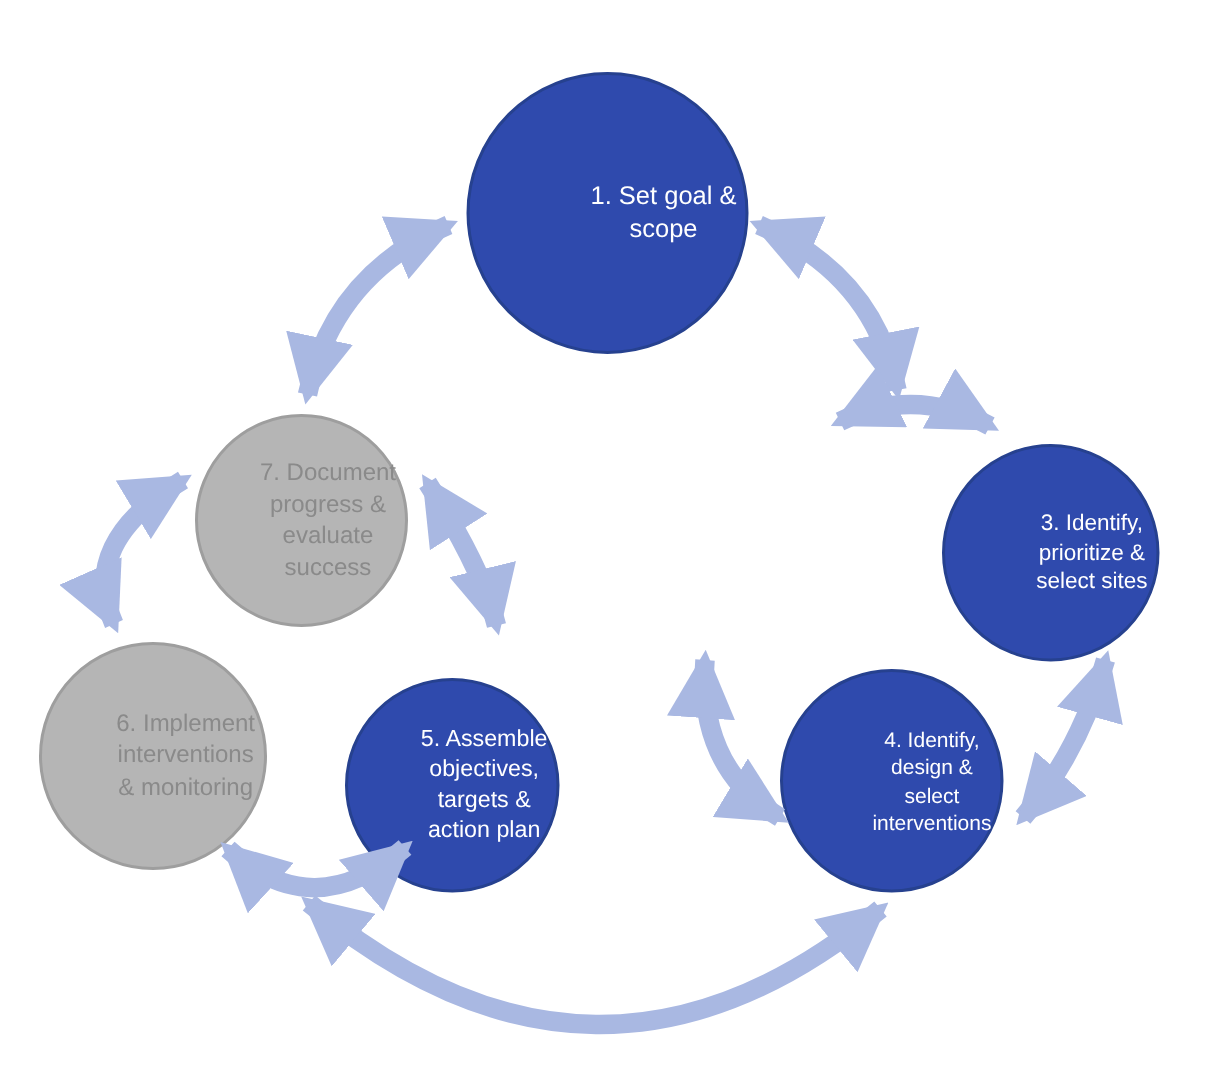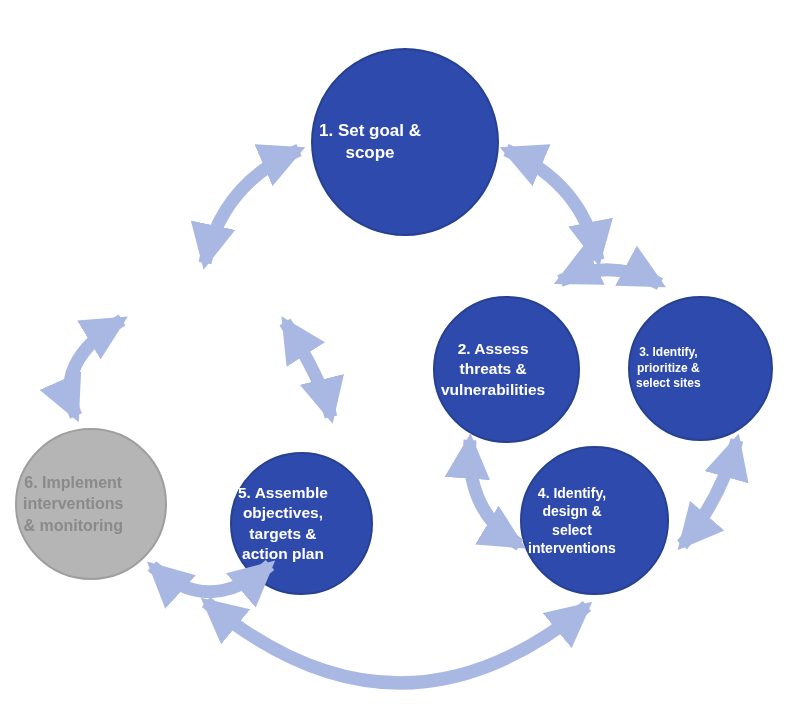--- a/index.html
+++ b/index.html
@@ -29,59 +29,54 @@
   }
   .arrowhead {
     fill: var(--arrow, #A9B8E2);
   }
   .node {
     position: absolute;
     z-index: 1;
     border-radius: 50%;
     display: flex;
     align-items: center;
-    justify-content: flex-start;
+    justify-content: flex-end;
     text-align: center;
-    font-weight: bold;
+    font-weight: normal;
     white-space: pre-line;
     line-height: 1.32;
     box-sizing: border-box;
     padding: 6px;
   }
   .node.blue {
     background: var(--node-blue-fill, #2F4AAD);
     border: 2px solid var(--node-blue-border, #26418F);
     color: var(--node-blue-text, #ffffff);
   }
   .node.gray {
     background: var(--node-gray-fill, #B5B5B5);
     border: 2px solid var(--node-gray-border, #9E9E9E);
     color: var(--node-gray-text, #8A8A8A);
   }
   .n1 { left: 311px; top: 48px;  width: 188px; height: 188px; font-size: 17px; }
   .n2 { left: 433px; top: 296px; width: 147px; height: 147px; font-size: 15.5px; }
-  .n3 { left: 628px; top: 296px; width: 145px; height: 145px; font-size: 12px; }
+  .n3 { left: 628px; top: 296px; width: 145px; height: 145px; font-size: 15px; }
   .n4 { left: 520px; top: 446px; width: 149px; height: 149px; font-size: 14px; }
   .n5 { left: 230px; top: 452px; width: 143px; height: 143px; font-size: 15.5px; }
-  .n6 { left: 15px;  top: 428px; width: 152px; height: 152px; font-size: 16px; }
+  .n6 { left: 26px;  top: 428px; width: 152px; height: 152px; font-size: 16px; }
   .n7 { left: 130px; top: 276px; width: 142px; height: 142px; font-size: 16px; }
 </style>
 </head>
 <body>
 
 <div class="stage">
 
   <div class="node blue n1">
     <span>1. Set goal &amp;
 scope</span>
-  </div>
-  <div class="node blue n2">
-    <span>2. Assess
-threats &amp;
-vulnerabilities</span>
   </div>
   <div class="node blue n3">
     <span>3. Identify,
 prioritize &amp;
 select sites</span>
   </div>
   <div class="node blue n4">
     <span>4. Identify,
 design &amp;
 select
@@ -91,20 +86,26 @@
     <span>5. Assemble
 objectives,
 targets &amp;
 action plan</span>
   </div>
   <div class="node gray n6">
     <span>6. Implement
 interventions
 &amp; monitoring</span>
   </div>
+  <div class="node gray n7">
+    <span>7. Document
+progress &amp;
+evaluate
+success</span>
+  </div>
 
   <svg class="arrows-layer" width="808" height="720" viewBox="0 0 808 720">
     <defs>
       <marker id="head" viewBox="0 0 10 10" refX="8.5" refY="5" markerWidth="3.5" markerHeight="3.5" orient="auto-start-reverse" markerUnits="strokeWidth">
         <path d="M 0 0 L 10 5 L 0 10 z" class="arrowhead"></path>
       </marker>
     </defs>
     <path class="arrow" d="M 205 263 Q 222 183 299 150" marker-start="url(#head)" marker-end="url(#head)"></path>
     <path class="arrow" d="M 506 150 Q 583 183 598 260" marker-start="url(#head)" marker-end="url(#head)"></path>
     <path class="arrow" d="M 560 281 Q 610 257 660 284" marker-start="url(#head)" marker-end="url(#head)"></path>

